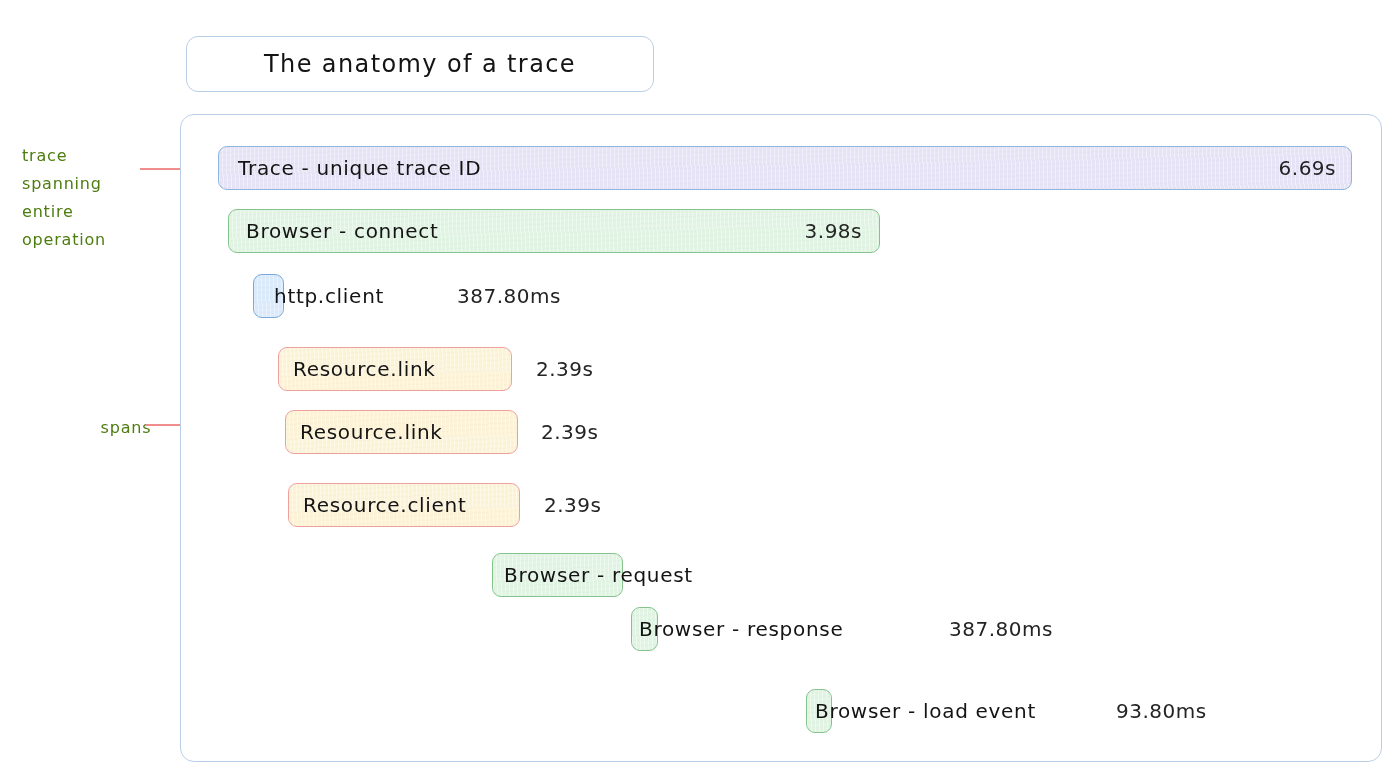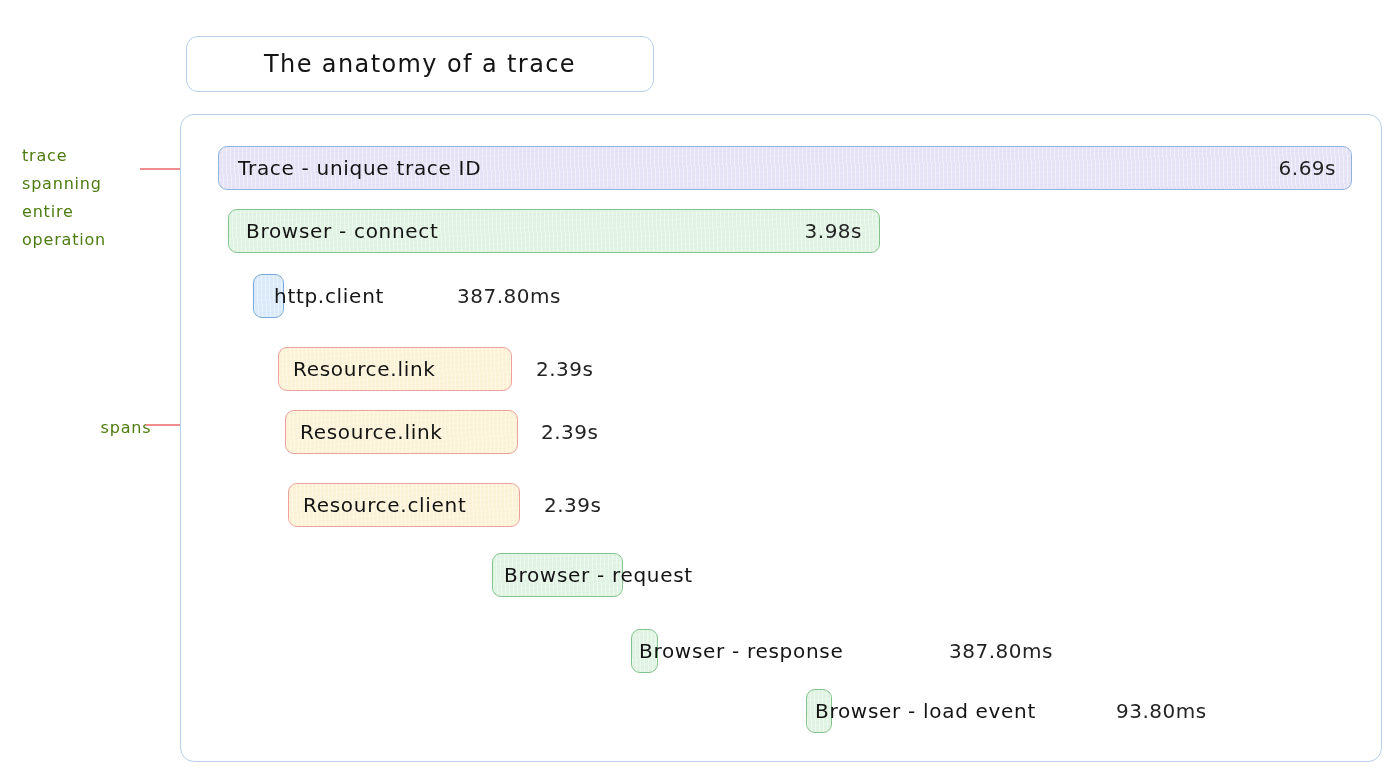--- a/index.html
+++ b/index.html
@@ -186,21 +186,21 @@
   <div class="bar-label hand" style="left:15px;">Resource.client</div>
   <div class="bar-duration hand" style="left:256px;">2.39s</div>
 </div>
 
 <div class="span-row" style="left:492px; top:553px; width:400px;">
   <div class="bar c-green" style="left:0; width:131px;"></div>
   <div class="bar-label hand" style="left:12px;">Browser - request</div>
   <div class="bar-duration hand" style="left:250px;"></div>
 </div>
 
-<div class="span-row" style="left:631px; top:629px; width:460px;">
+<div class="span-row" style="left:631px; top:607px; width:460px;">
   <div class="bar c-green" style="left:0; width:27px;"></div>
   <div class="bar-label hand" style="left:8px;">Browser - response</div>
   <div class="bar-duration hand" style="left:318px;">387.80ms</div>
 </div>
 
 <div class="span-row" style="left:770px; top:689px; width:420px;margin-left:36px;">
   <div class="bar c-green" style="left:0; width:26px;"></div>
   <div class="bar-label hand" style="left:9px;">Browser - load event</div>
   <div class="bar-duration hand" style="left:310px;">93.80ms</div>
 </div>

